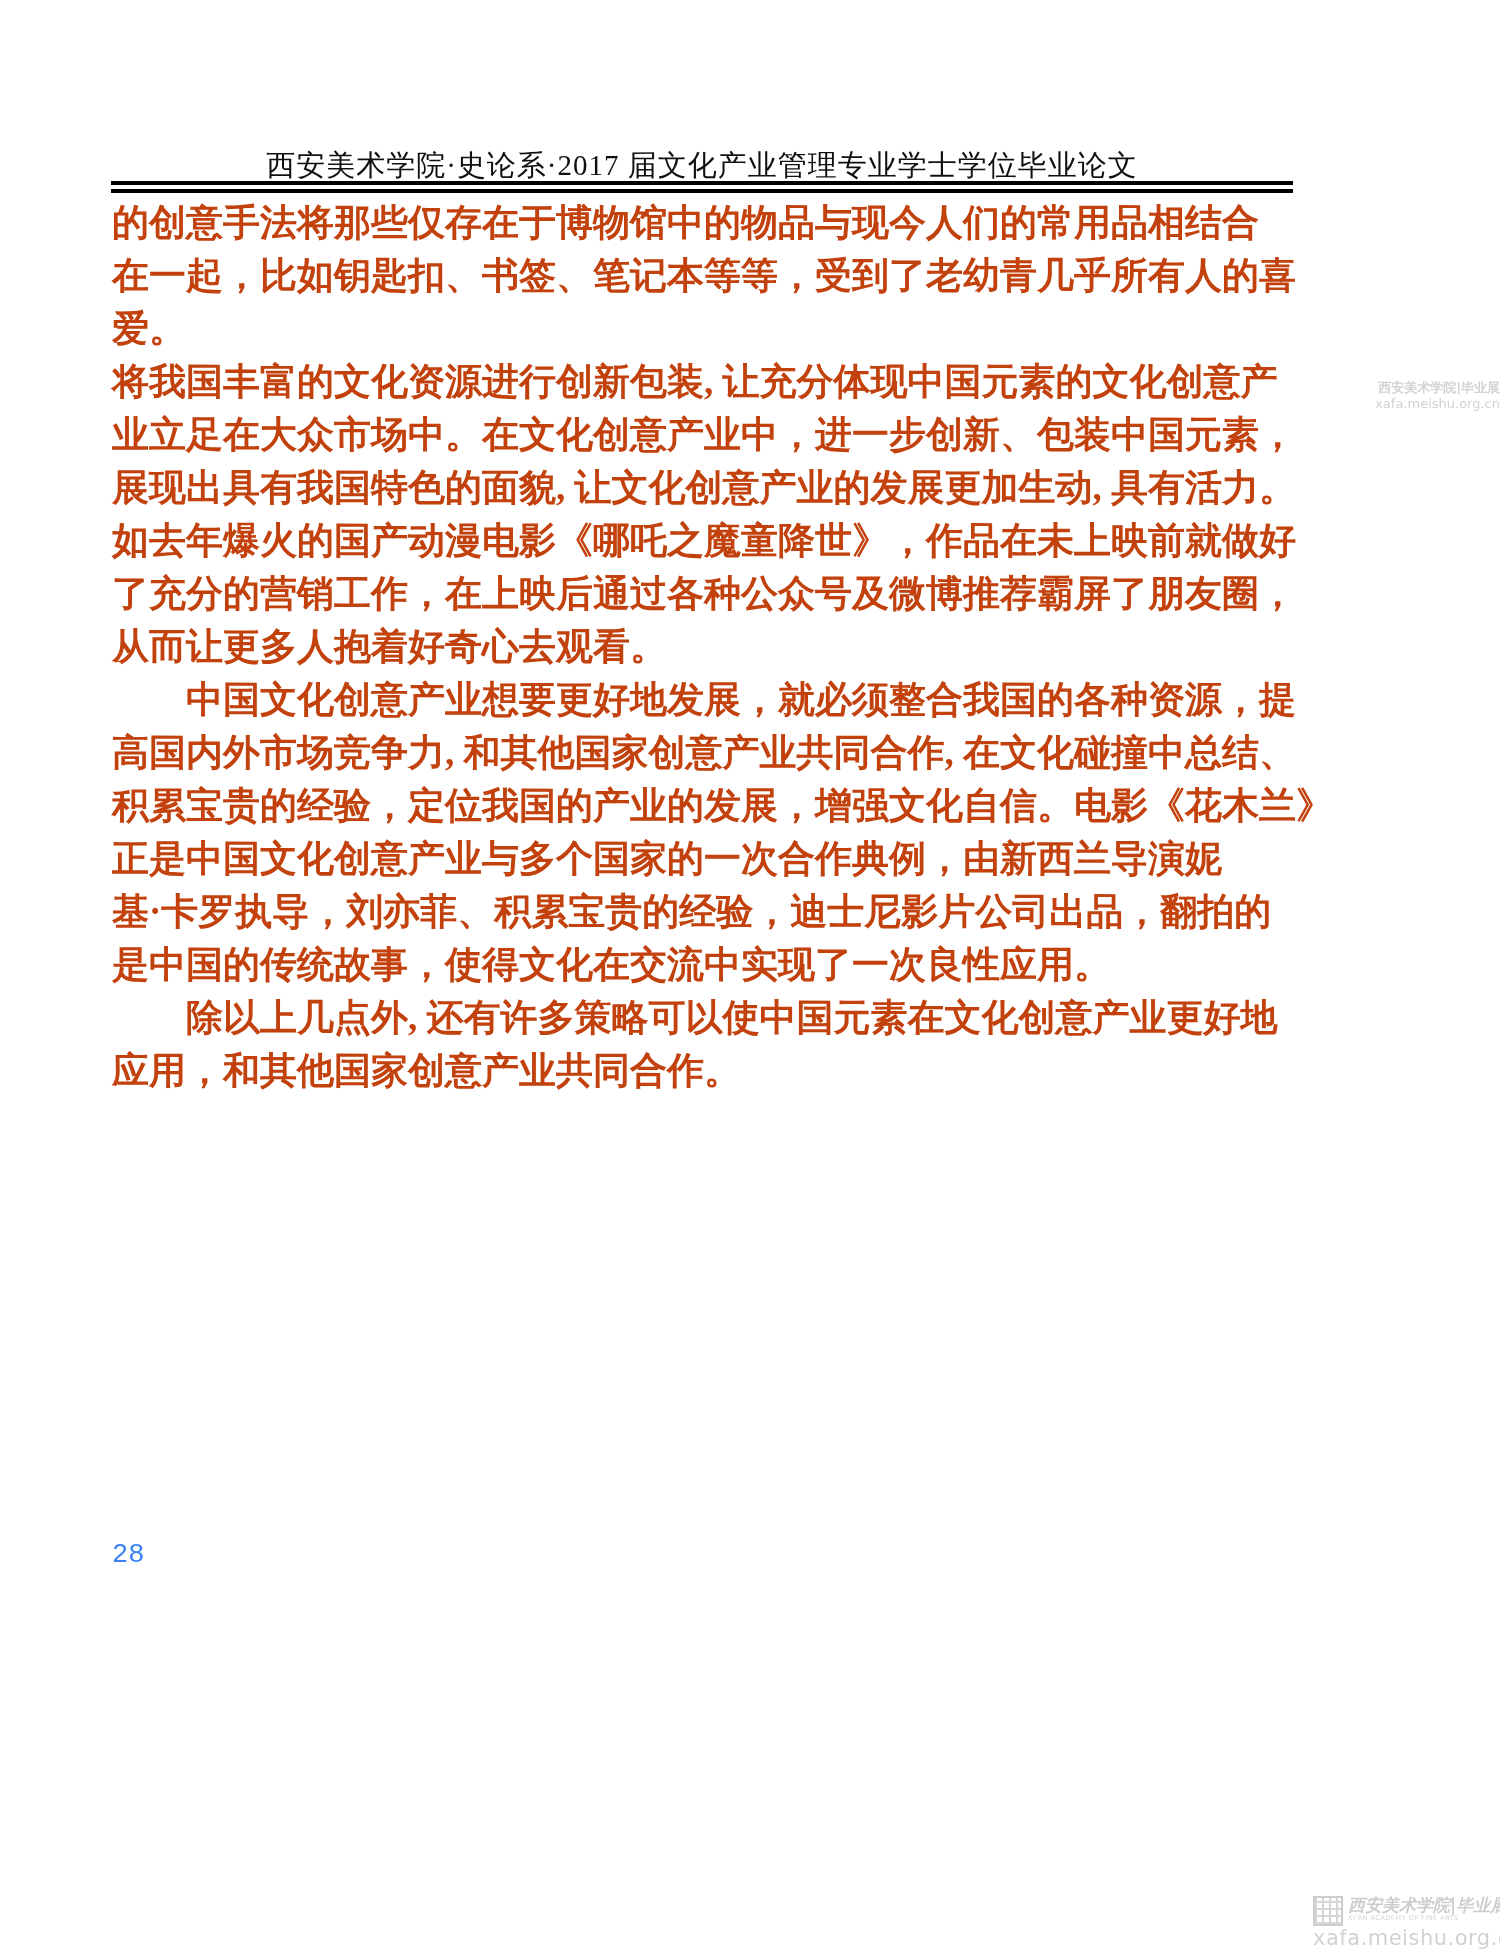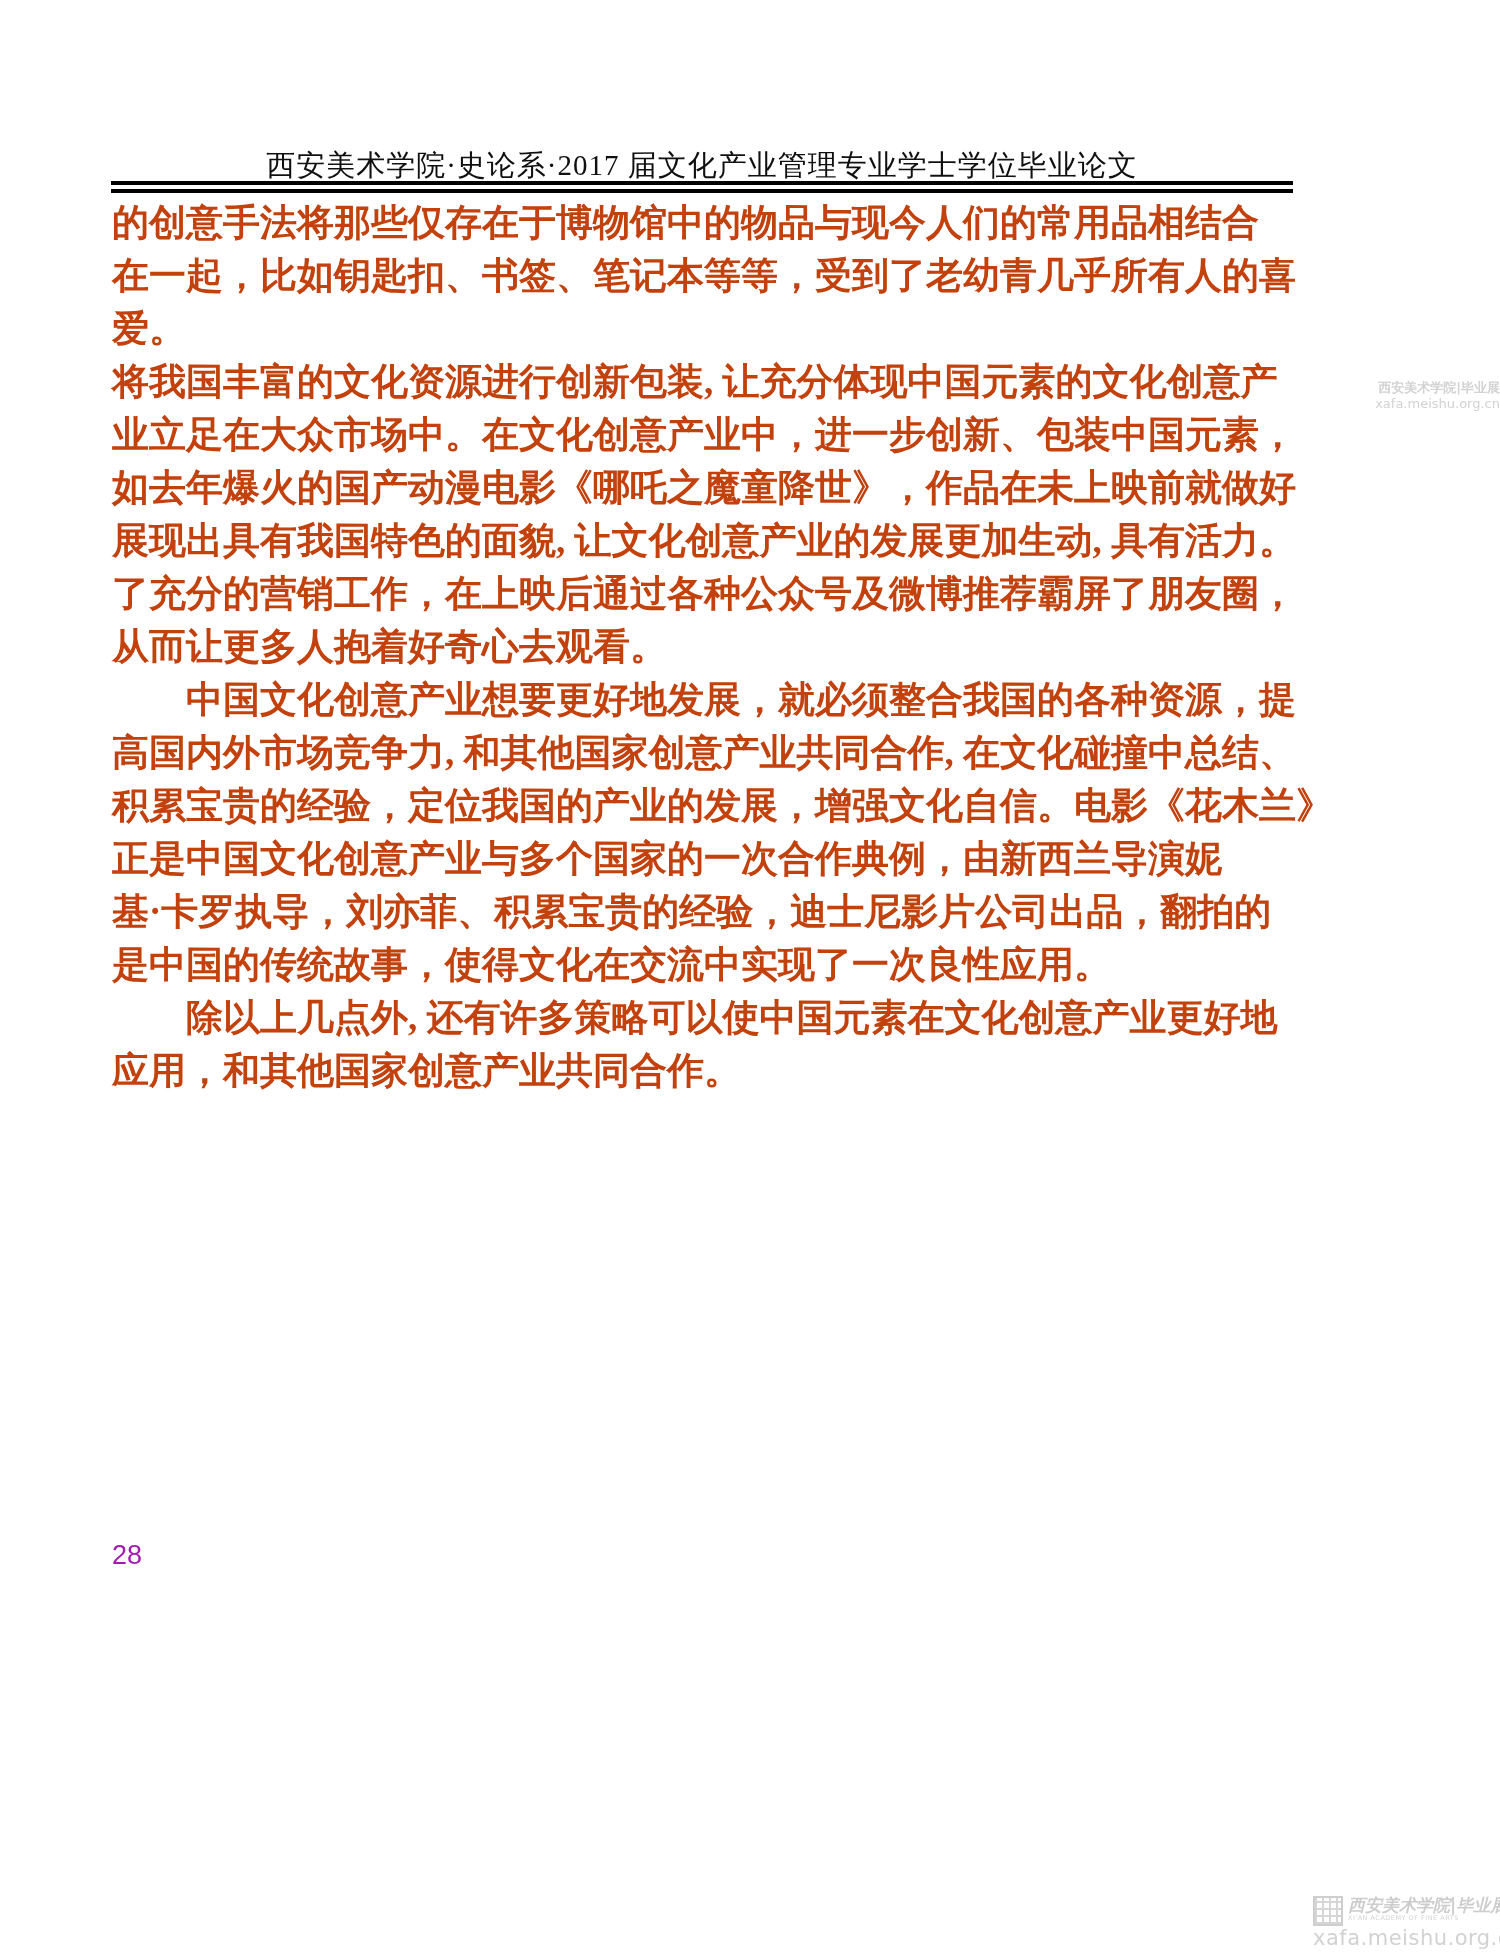--- a/index.html
+++ b/index.html
@@ -54,22 +54,22 @@
     font-weight: bold;
   }
   .line.indent {
     padding-left: 74px;
   }
   .page-number {
     position: absolute;
     left: 112px;
     top: 1540px;
     font-size: 27px;
-    font-family: Liberation Sans, sans-serif;
-    color: #a21caf;
+    font-family: Liberation Mono, monospace;
+    color: #3b82f6;
   }
   .side-watermark {
     position: absolute;
     top: 380px;
     right: 0px;
     width: 165px;
     text-align: right;
     color: #d2d2d2;
     font-family: "DejaVu Sans", "Liberation Sans", sans-serif;
   }
@@ -141,22 +141,22 @@
   <div class="header">西安美术学院·史论系·2017 届文化产业管理专业学士学位毕业论文</div>
 
   <div class="header-rule"></div>
 
   <div class="body-text">
     <div class="line">的创意手法将那些仅存在于博物馆中的物品与现今人们的常用品相结合</div>
     <div class="line">在一起，比如钥匙扣、书签、笔记本等等，受到了老幼青几乎所有人的喜</div>
     <div class="line">爱。</div>
     <div class="line">将我国丰富的文化资源进行创新包装, 让充分体现中国元素的文化创意产</div>
     <div class="line">业立足在大众市场中。在文化创意产业中，进一步创新、包装中国元素，</div>
+    <div class="line">展现出具有我国特色的面貌, 让文化创意产业的发展更加生动, 具有活力。</div>
     <div class="line">如去年爆火的国产动漫电影《哪吒之魔童降世》，作品在未上映前就做好</div>
-    <div class="line">展现出具有我国特色的面貌, 让文化创意产业的发展更加生动, 具有活力。</div>
     <div class="line">了充分的营销工作，在上映后通过各种公众号及微博推荐霸屏了朋友圈，</div>
     <div class="line">从而让更多人抱着好奇心去观看。</div>
     <div class="line indent">中国文化创意产业想要更好地发展，就必须整合我国的各种资源，提</div>
     <div class="line">高国内外市场竞争力, 和其他国家创意产业共同合作, 在文化碰撞中总结、</div>
     <div class="line">积累宝贵的经验，定位我国的产业的发展，增强文化自信。电影《花木兰》</div>
     <div class="line">正是中国文化创意产业与多个国家的一次合作典例，由新西兰导演妮</div>
     <div class="line">基·卡罗执导，刘亦菲、积累宝贵的经验，迪士尼影片公司出品，翻拍的</div>
     <div class="line">是中国的传统故事，使得文化在交流中实现了一次良性应用。</div>
     <div class="line indent">除以上几点外, 还有许多策略可以使中国元素在文化创意产业更好地</div>
     <div class="line">应用，和其他国家创意产业共同合作。</div>

